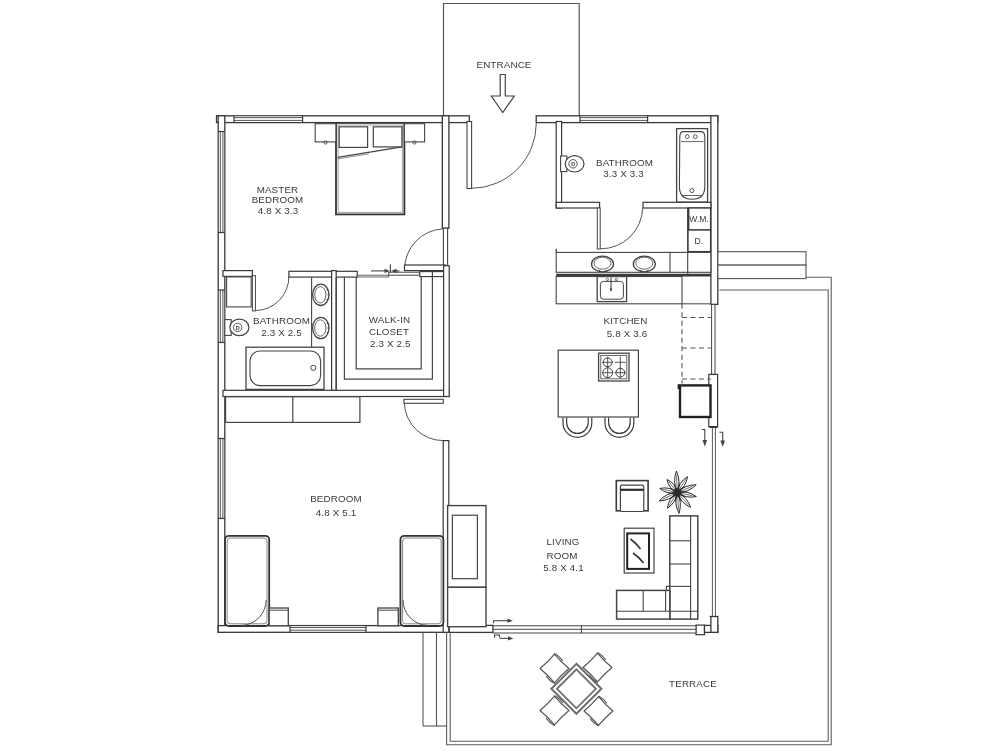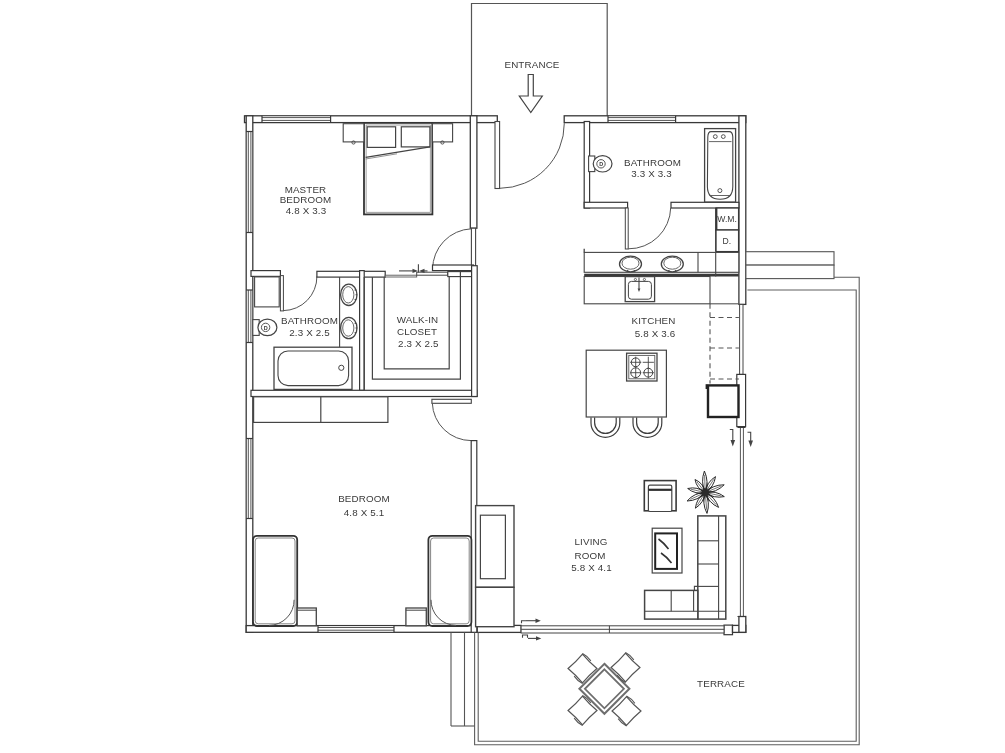--- a/index.html
+++ b/index.html
@@ -3,21 +3,21 @@
 <meta charset="utf-8">
 <style>
 html,body{margin:0;padding:0;background:#fff;}
 svg{display:block;font-family:"Liberation Sans", sans-serif;}
 text{fill:#3a3a3a;}
 .rl{font-size:9.8px;letter-spacing:0.15px;}
 .sl{font-size:8.6px;}
 </style>
 </head>
 <body>
-<div style="filter:grayscale(1);padding-left:28px;">
+<div style="filter:grayscale(1);">
 <svg width="1005" height="753" viewBox="0 0 1005 753">
 <rect x="0" y="0" width="1005" height="753" fill="#ffffff"></rect>
 
 <g fill="none" stroke="#555" stroke-width="1.2">
 <path d="M443.5 116 L443.5 3.5 L579.2 3.5 L579.2 116"></path>
 </g>
 
 <text x="504" y="67.5" class="rl" text-anchor="middle" letter-spacing="0.4">ENTRANCE</text>
 
 <path d="M500.2 74.5 L505.3 74.5 L505.3 96 L514.3 96 L502.8 112.5 L491.3 96 L500.2 96 Z" fill="#fff" stroke="#444" stroke-width="1.2"></path>

